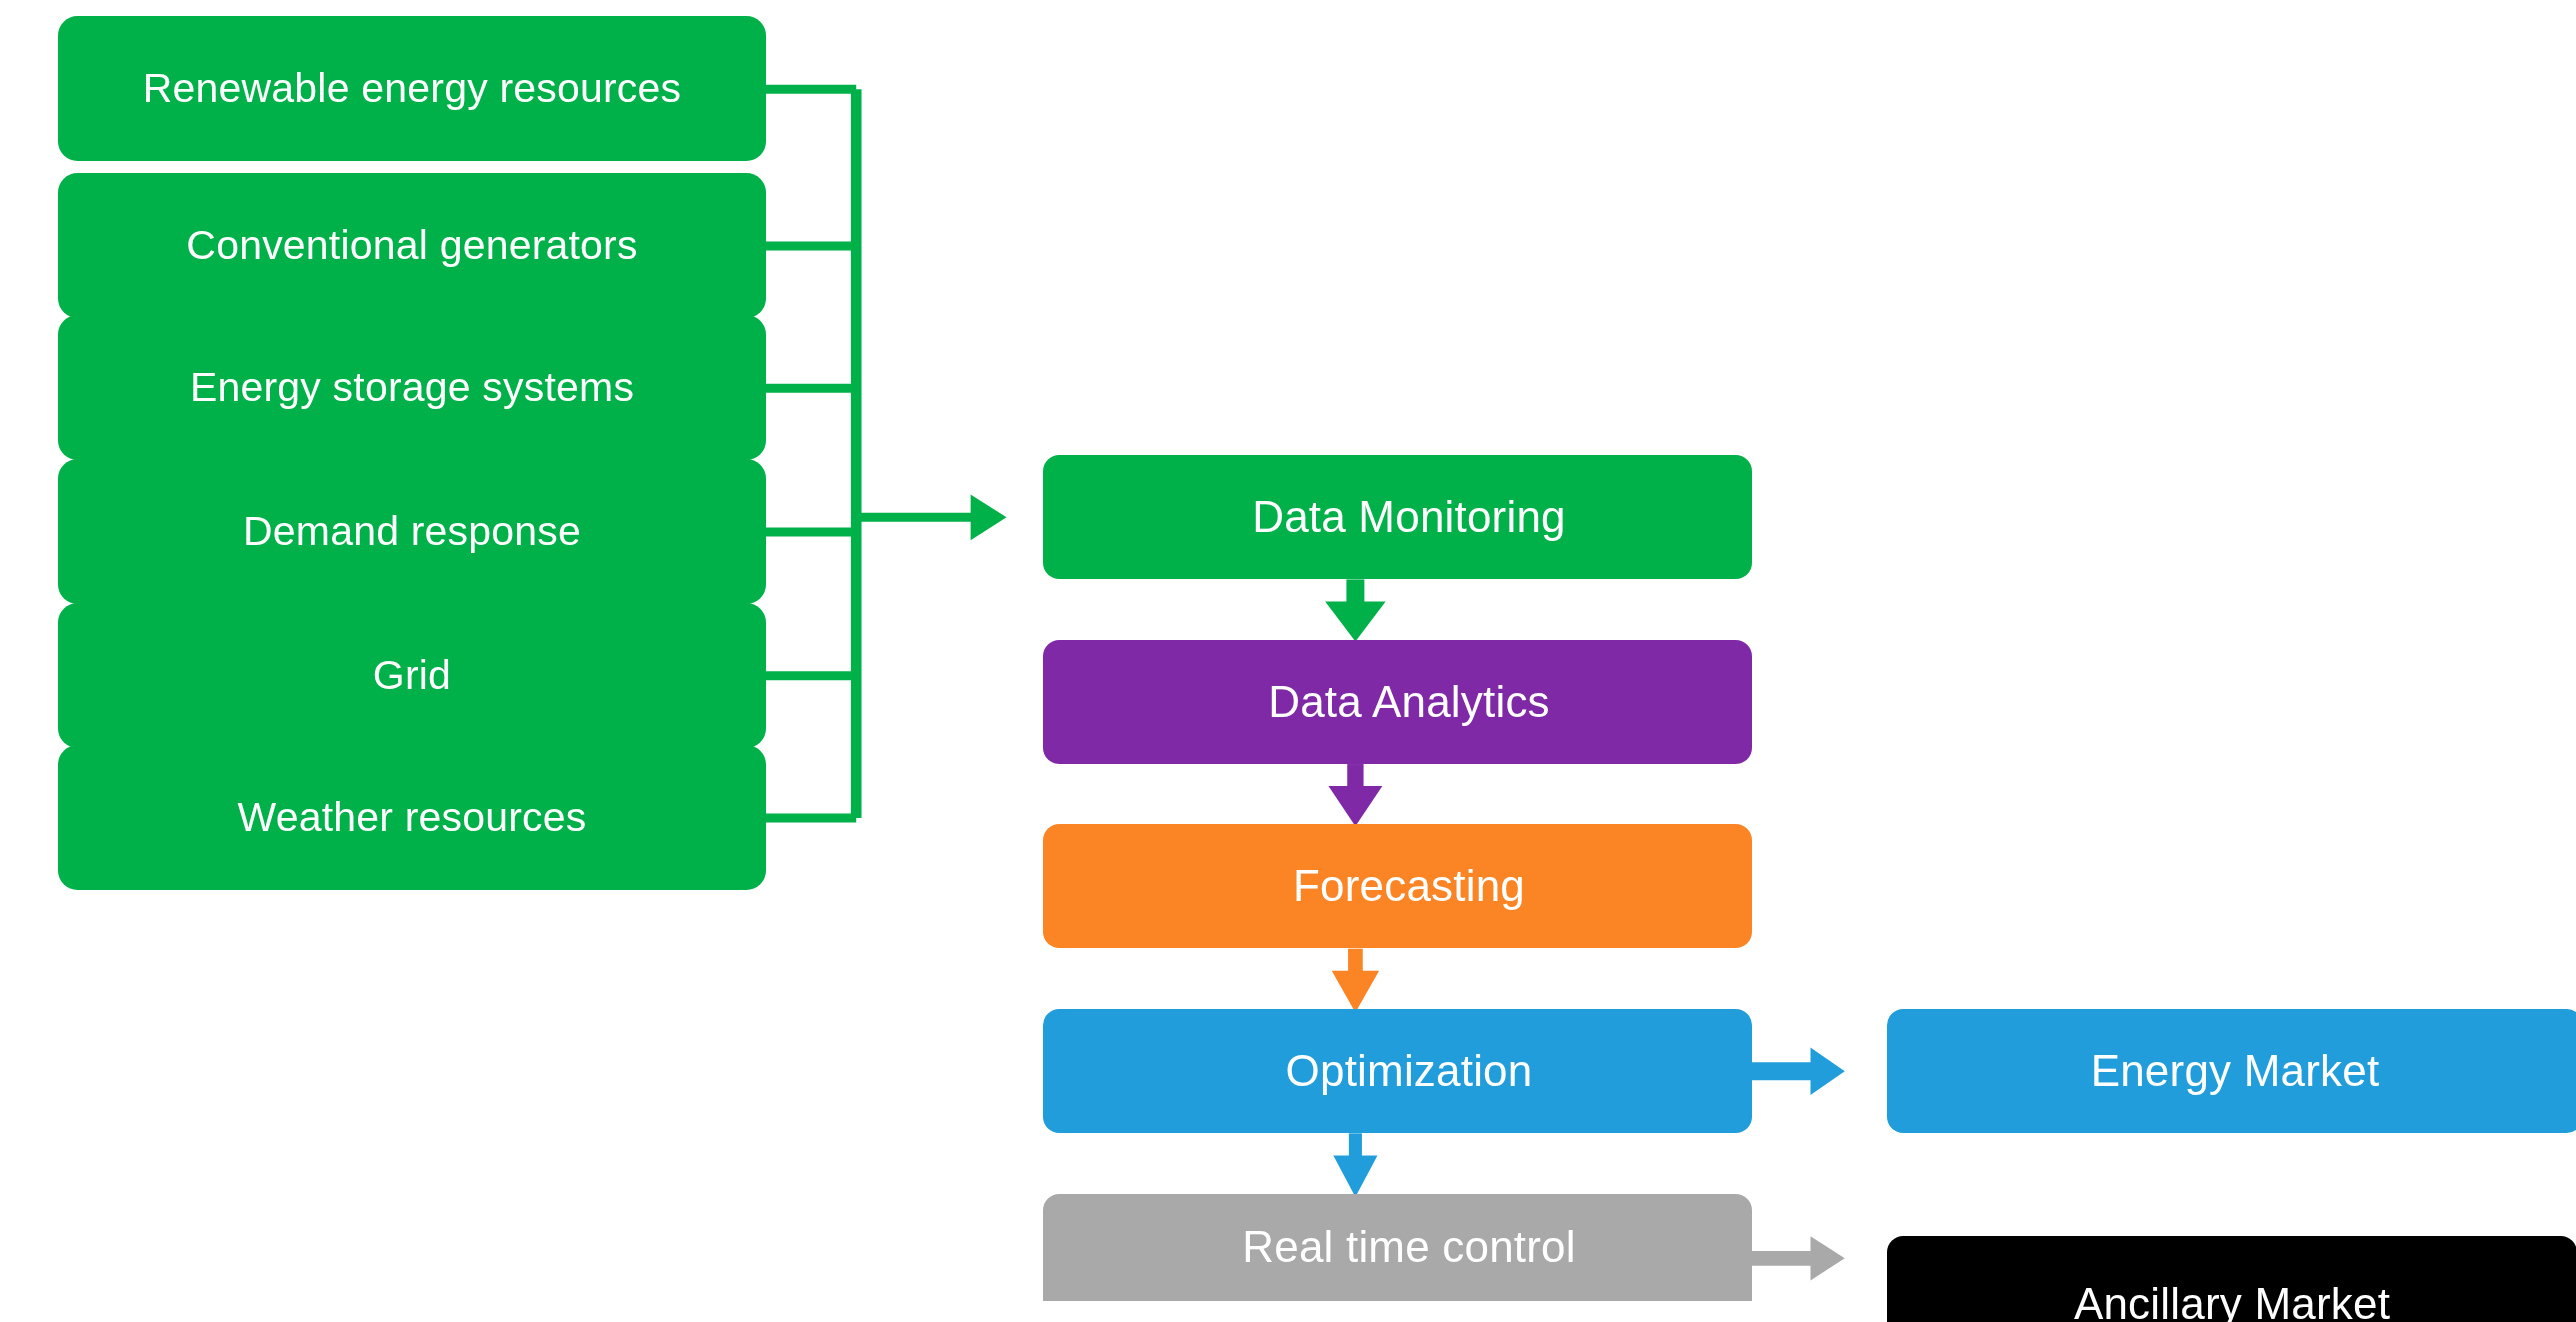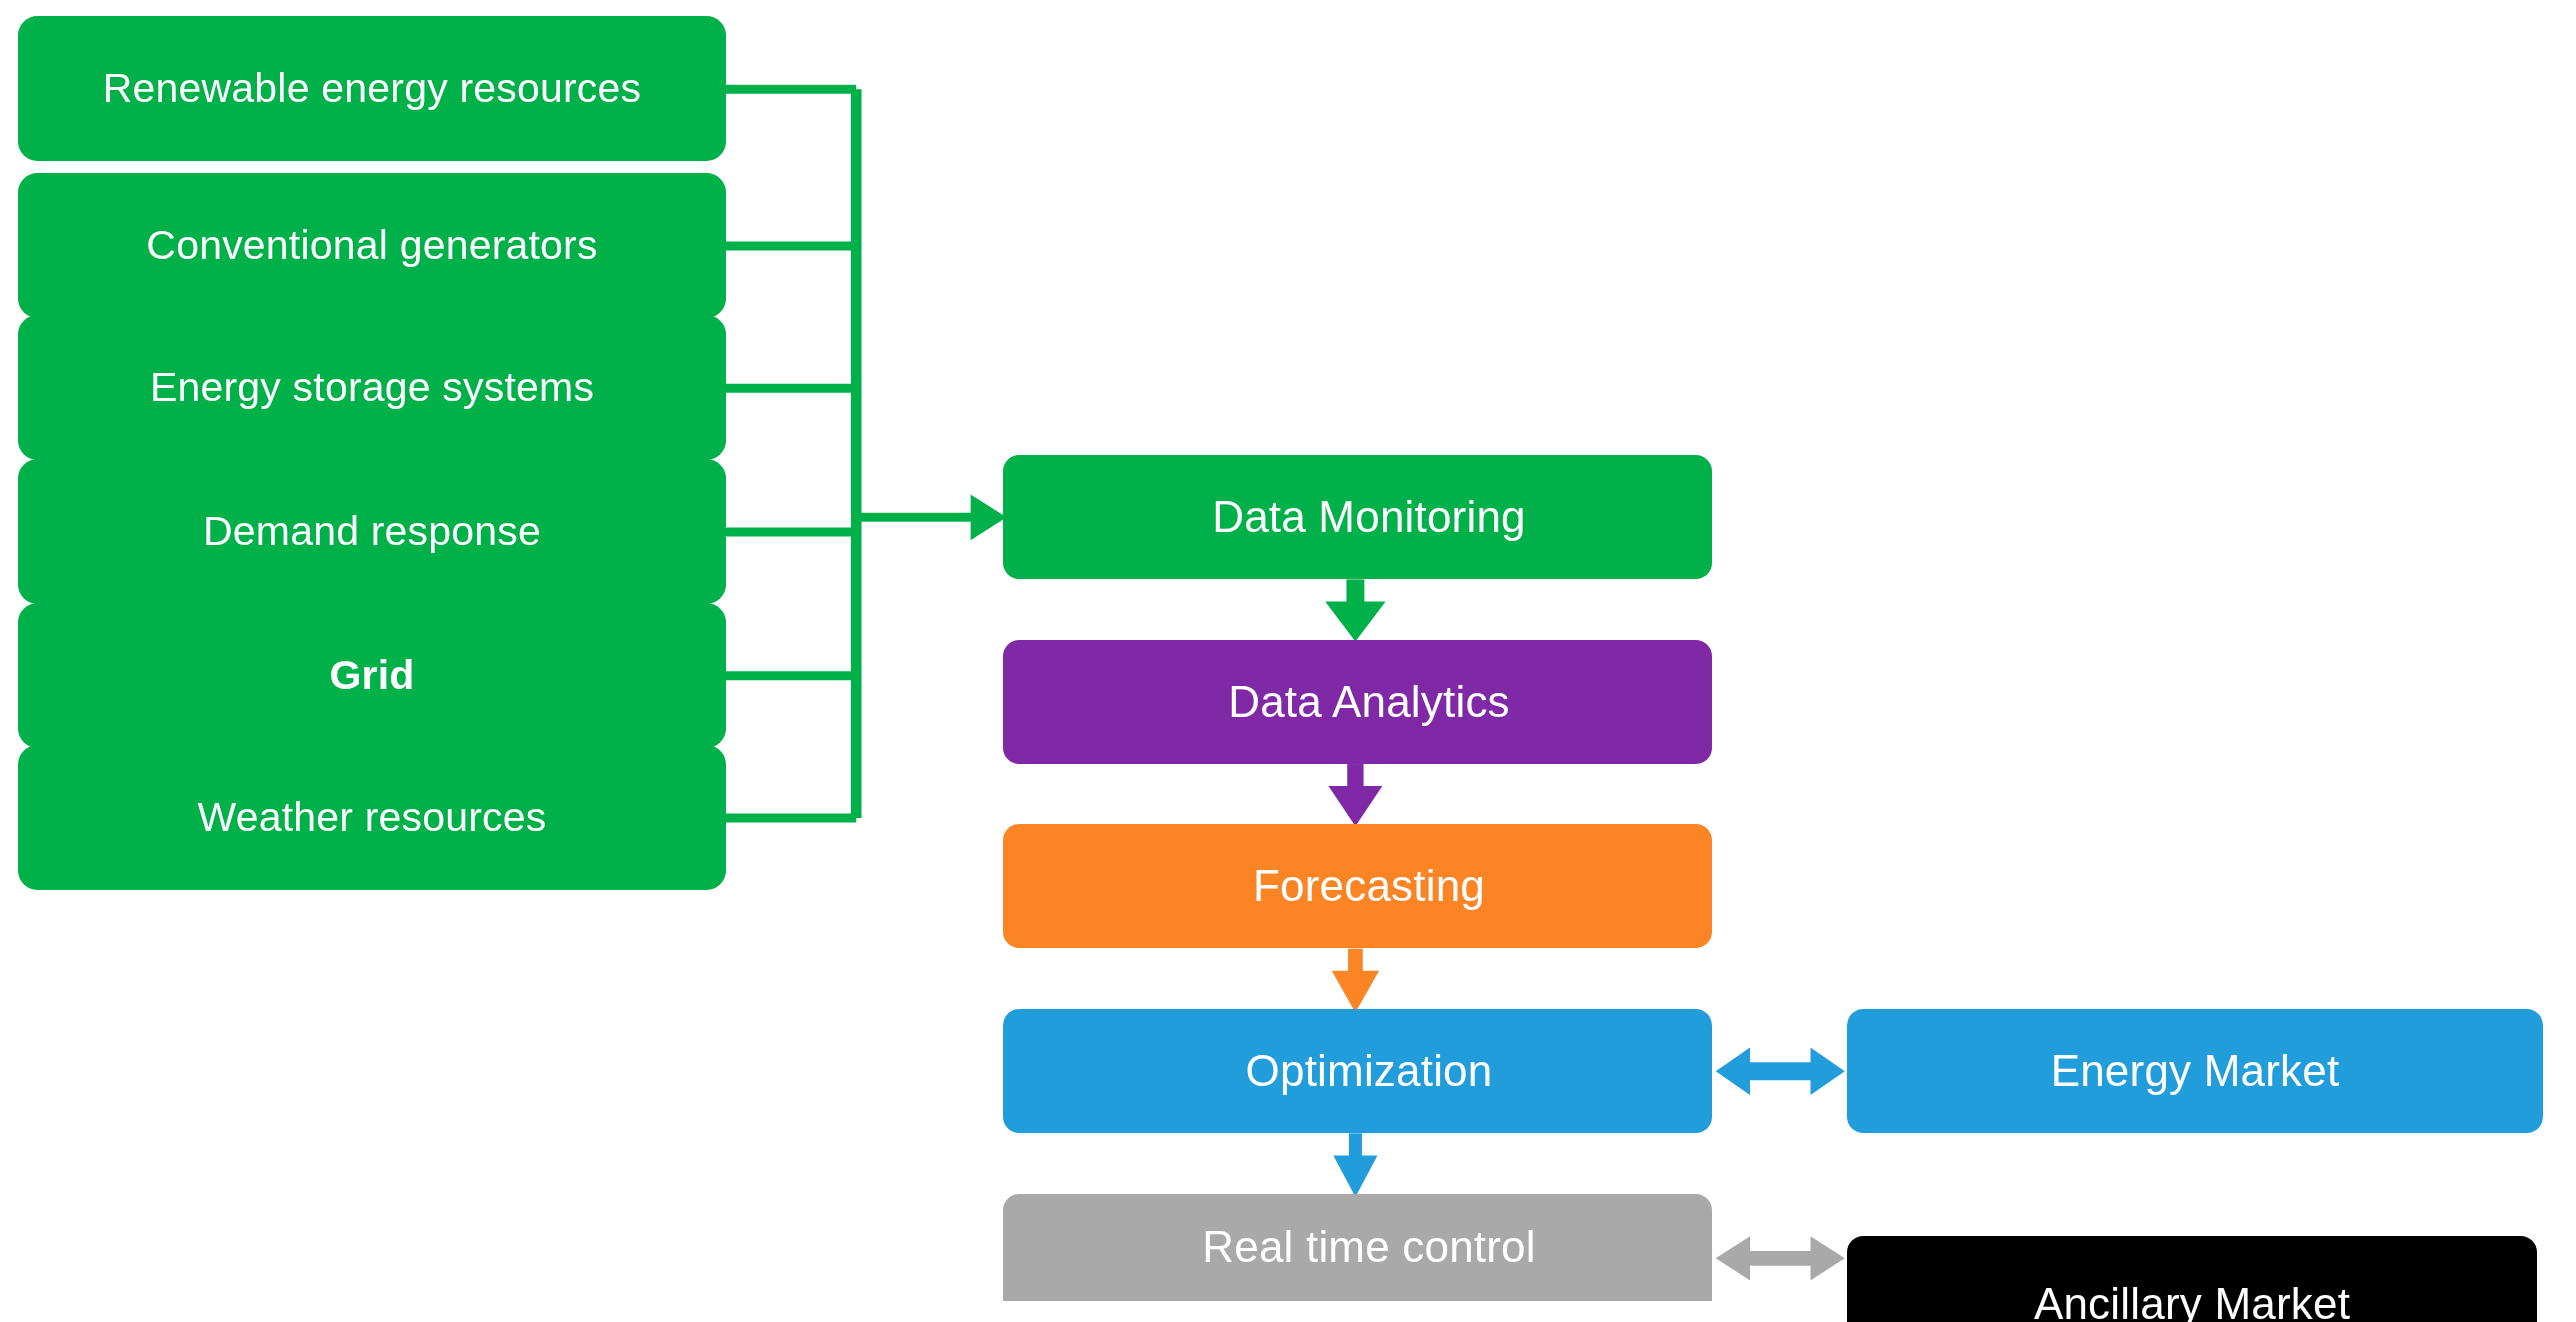--- a/index.html
+++ b/index.html
@@ -21,37 +21,38 @@
     position: absolute;
     box-sizing: border-box;
     display: flex;
     align-items: center;
     justify-content: center;
     color: #ffffff;
     border-radius: 18px;
     text-align: center;
     line-height: 1.1;
     letter-spacing: 0.2px;
+    margin-left: 40px;
     -webkit-font-smoothing: antialiased;
   }
   
   .src {
     left: 18px;
     width: 708px;
     height: 145px;
     background: #00b14a;
     font-size: 41px;
     font-weight: 400;
     border-radius: 19.6px;
   }
   .src.n0 { top: 16.3px; }
   .src.n1 { top: 173px; justify-content: center; }
   .src.n2 { top: 315px; }
   .src.n3 { top: 459px; }
-  .src.n4 { top: 603px; font-weight: bold; }
+  .src.n4 { top: 603px; }
   .src.n5 { top: 745px; }
 
   
   .flow {
     left: 1003px;
     width: 709px;
     height: 124px;
     font-size: 44px;
     font-weight: 400;
     border-radius: 16.3px;

